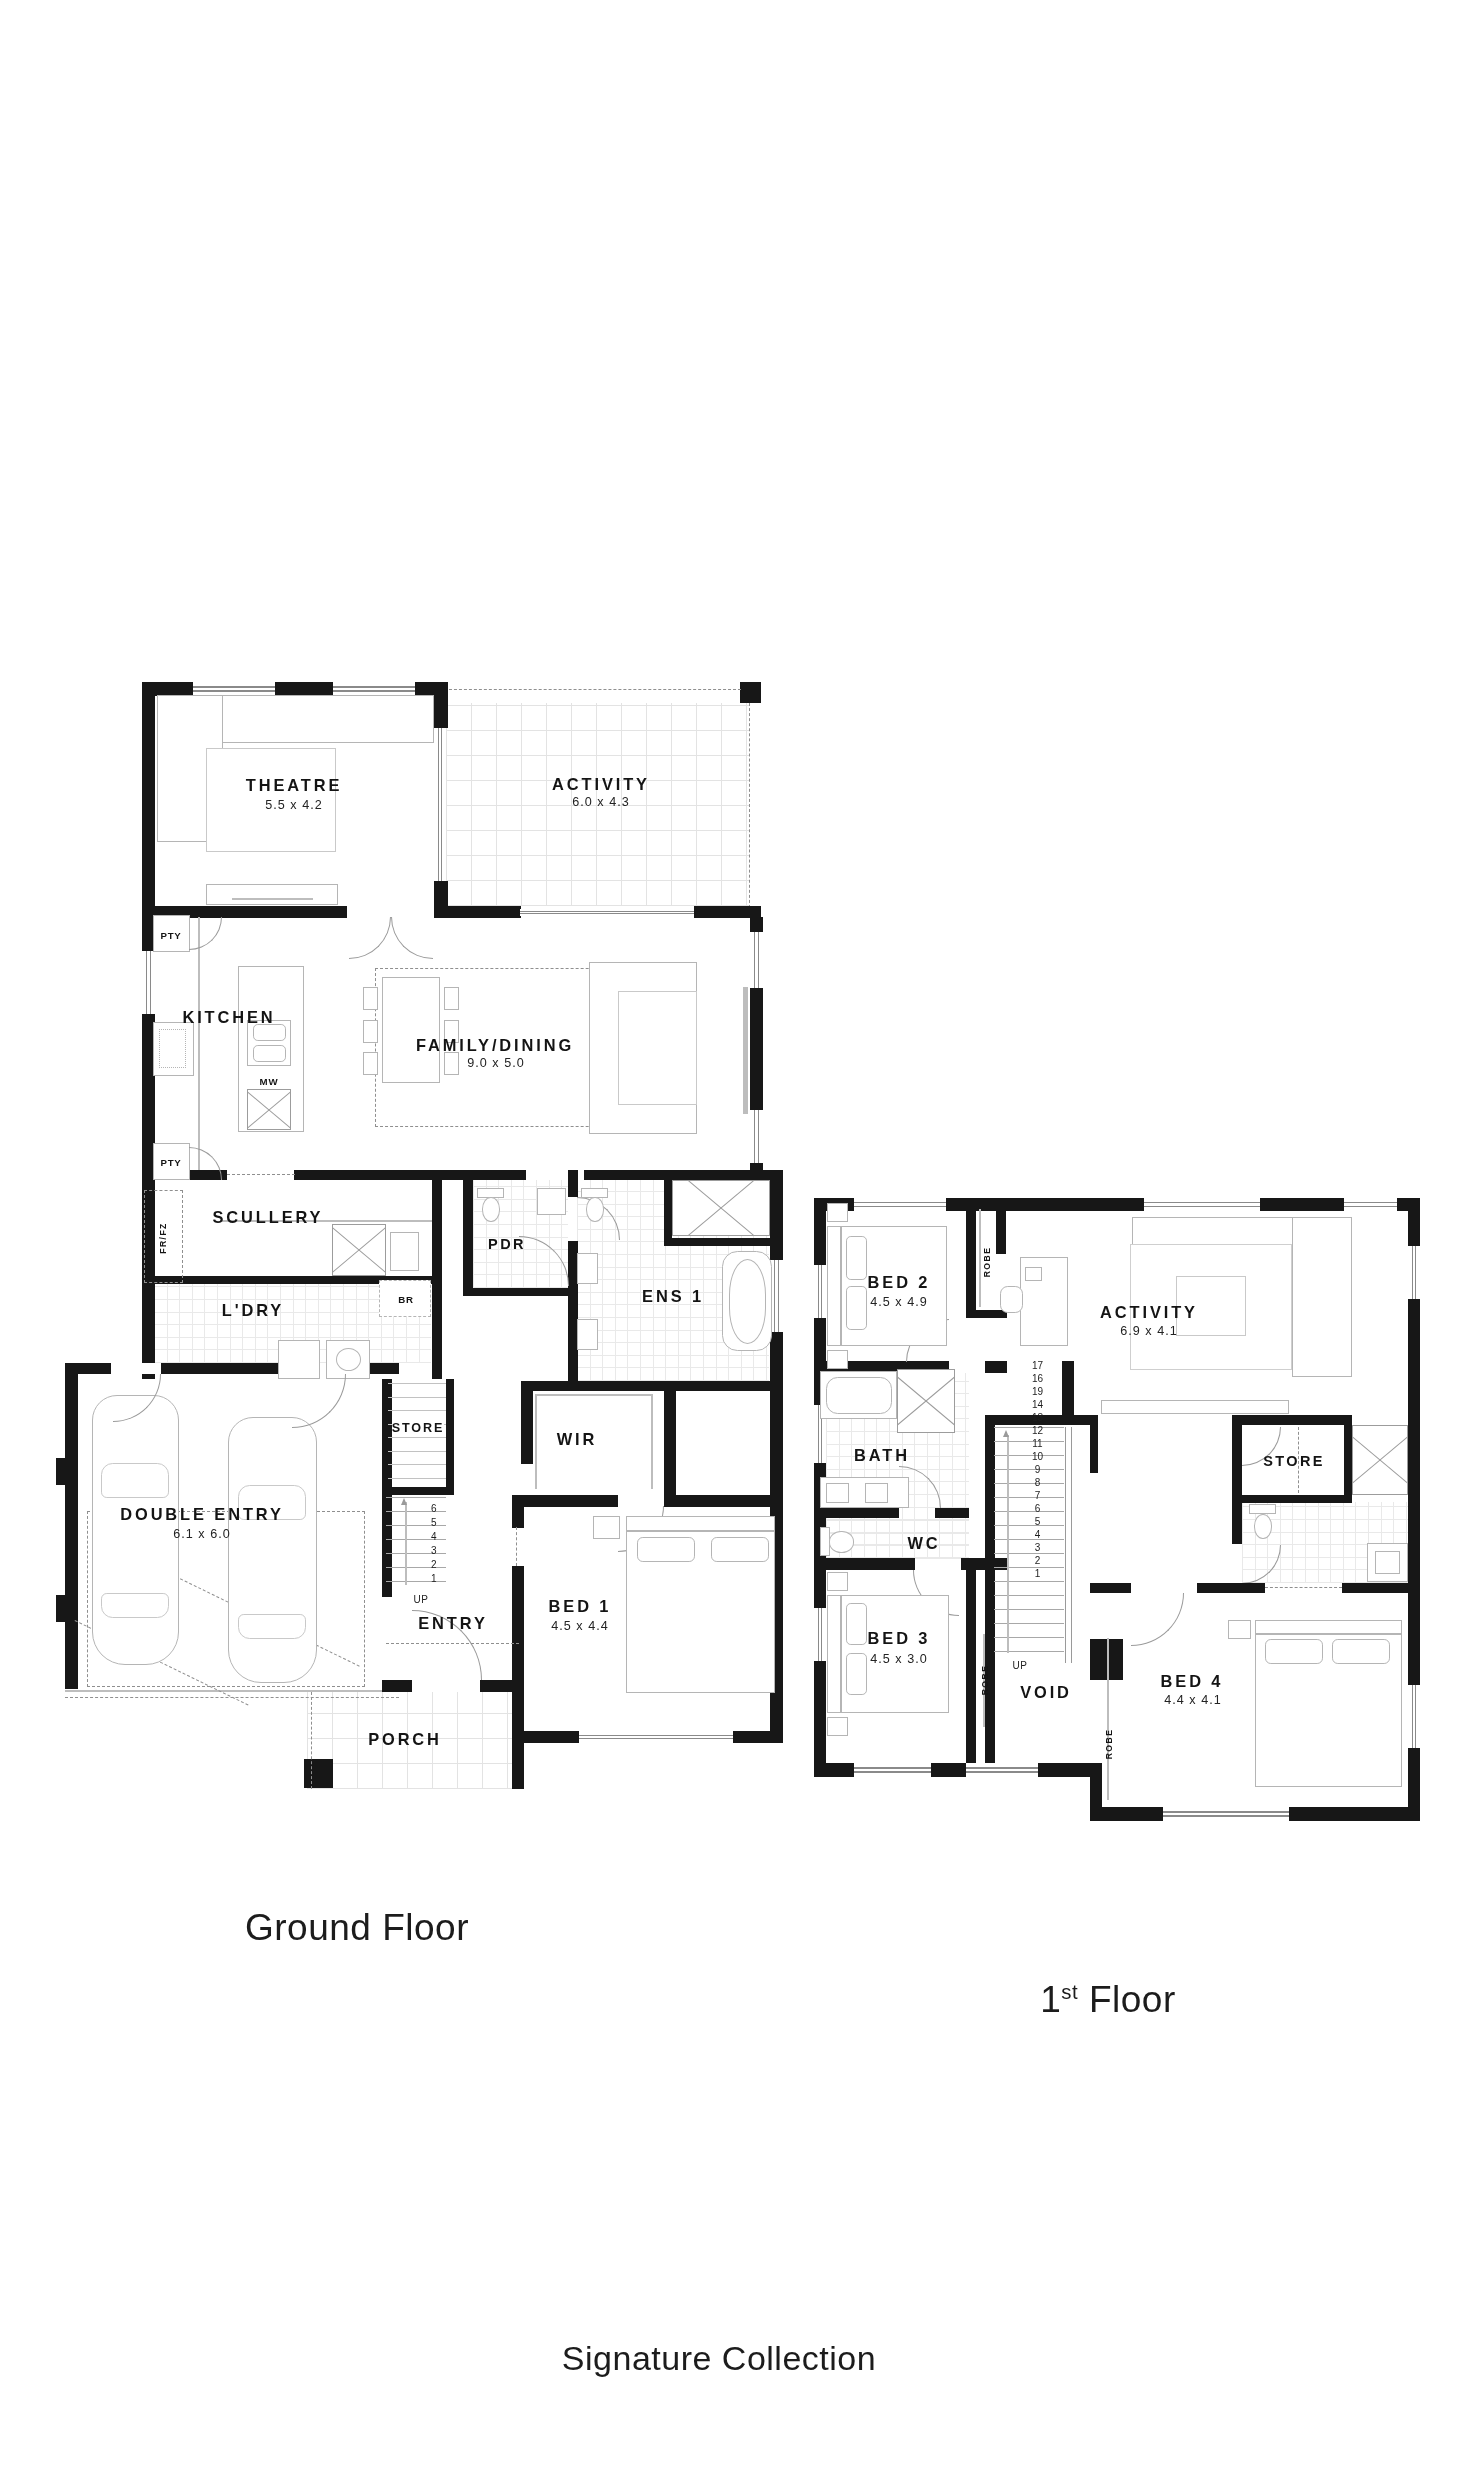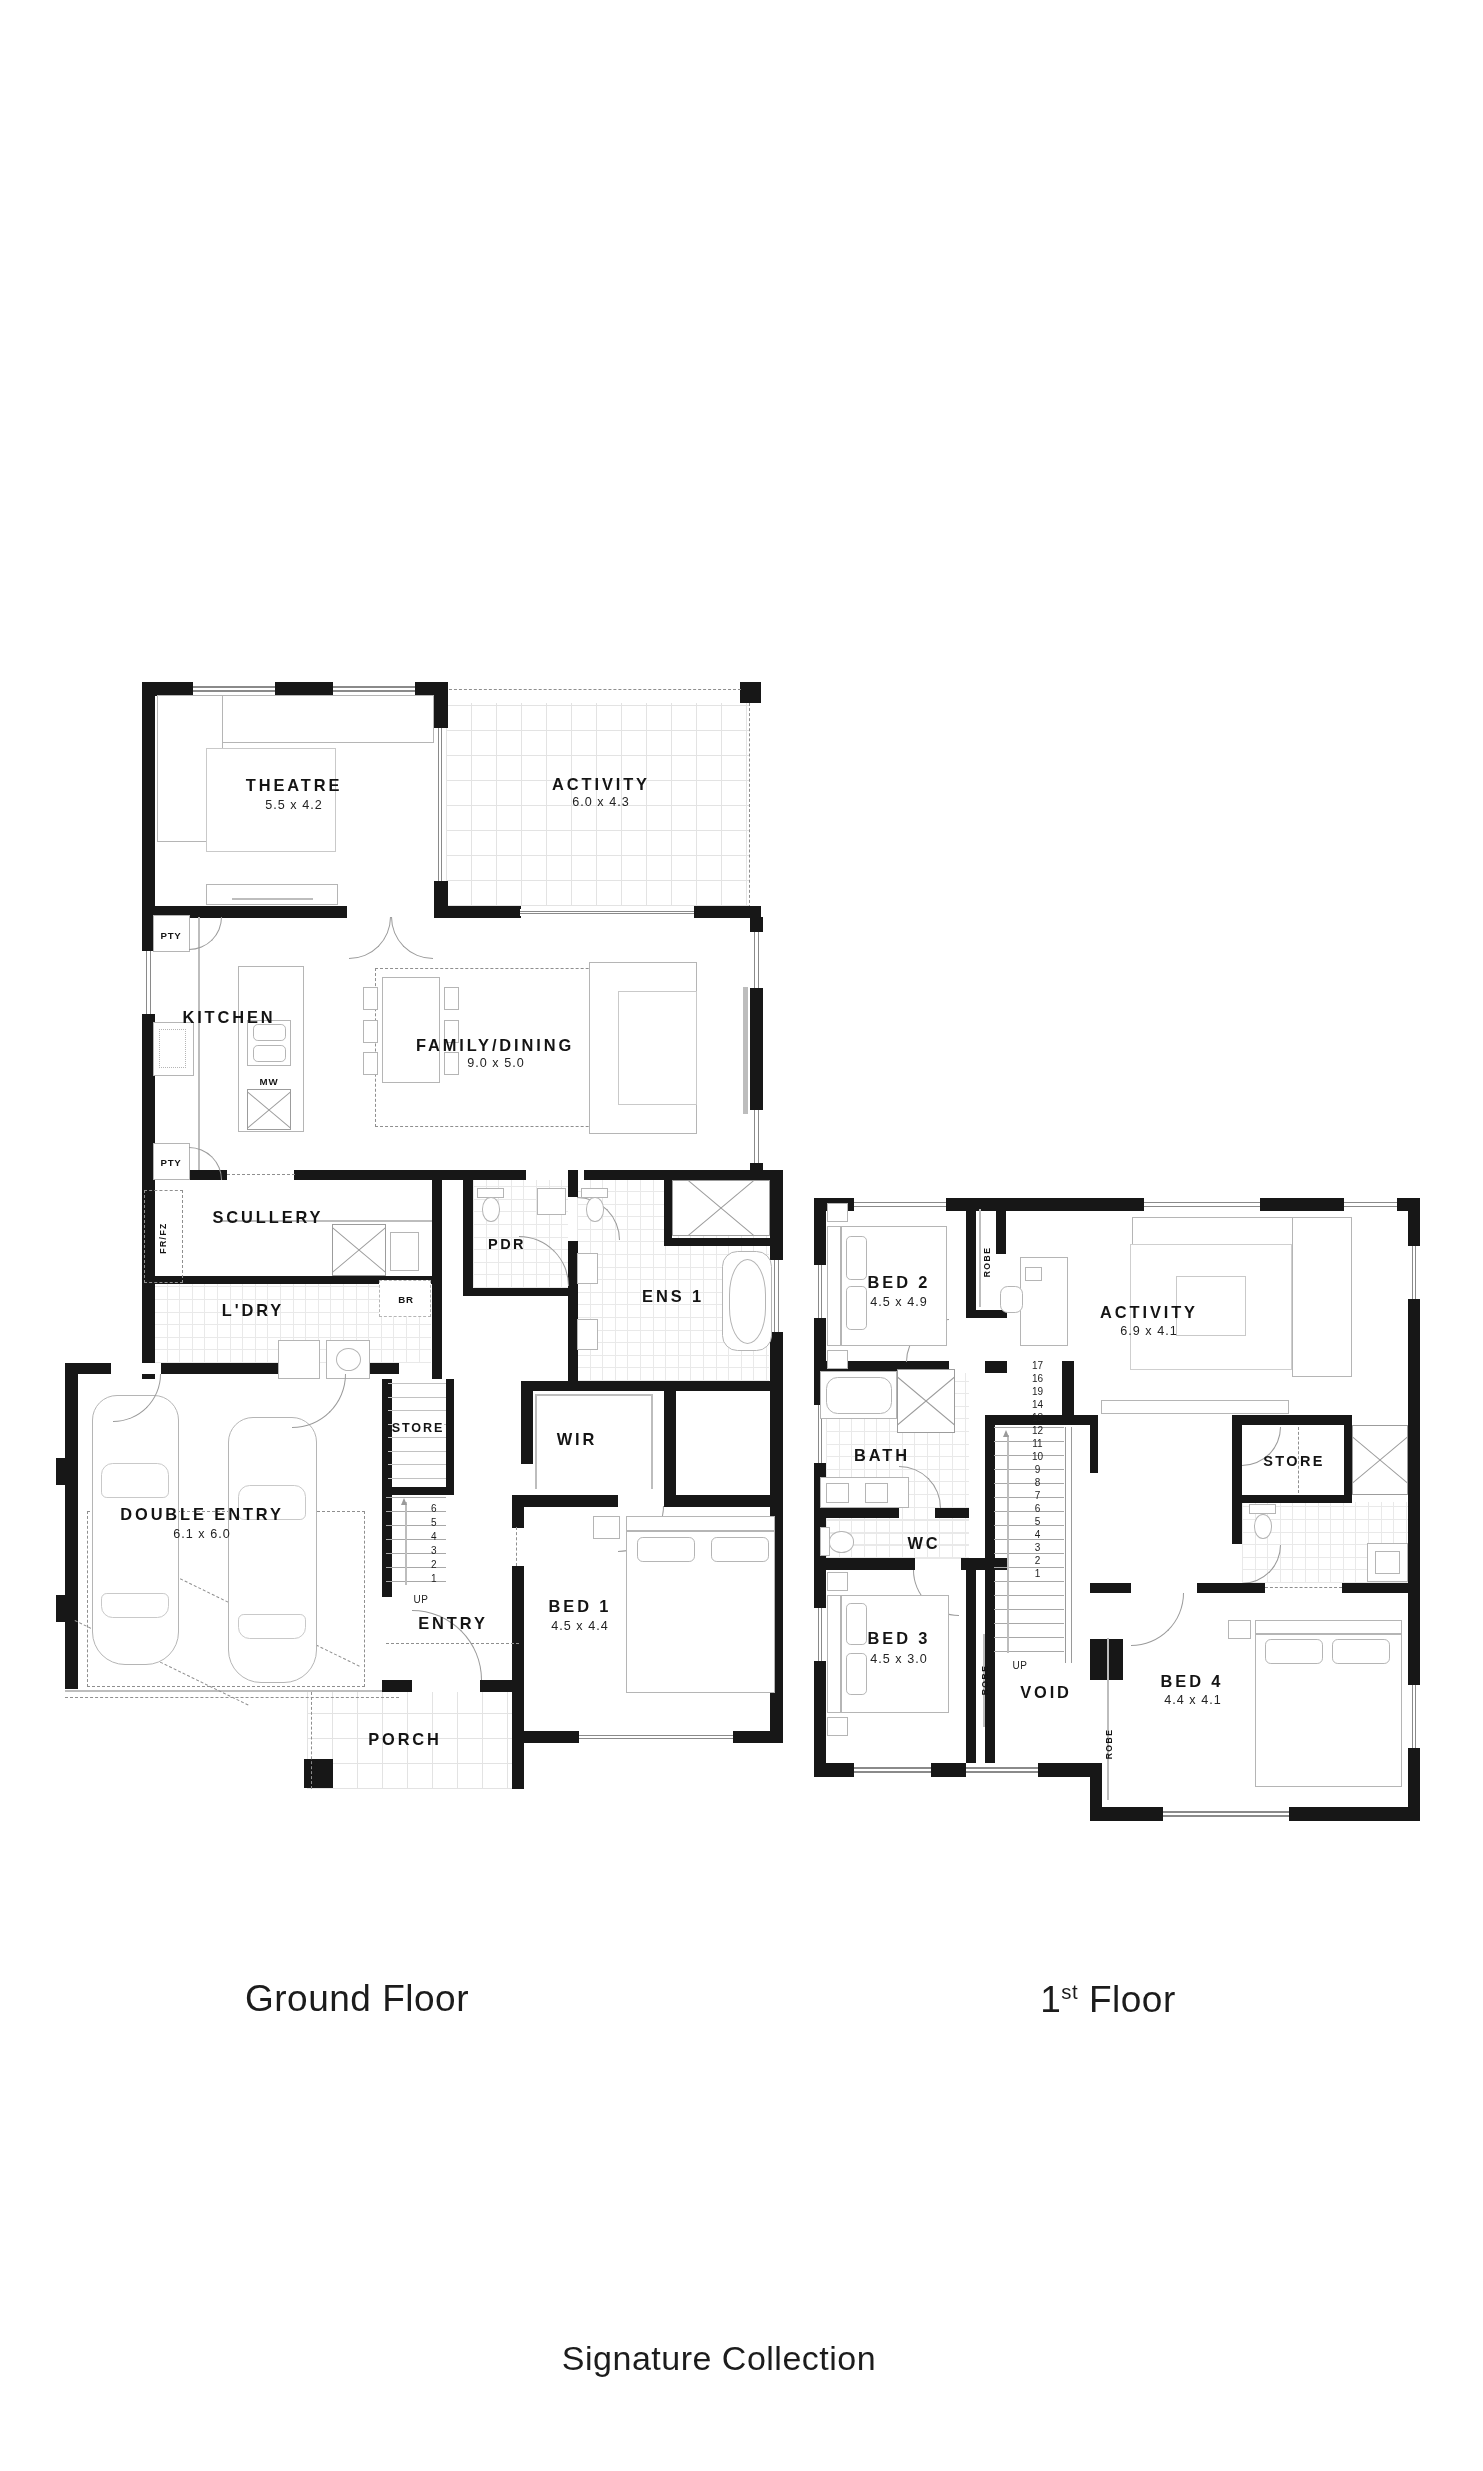--- a/index.html
+++ b/index.html
@@ -383,16 +383,16 @@
   <div class="rl ctr" style="left:899px;top:1638px">BED 3</div>
   <div class="rd ctr" style="left:899px;top:1659px">4.5 x 3.0</div>
   <div class="rl ctr" style="left:1192px;top:1681px">BED 4</div>
   <div class="rd ctr" style="left:1193px;top:1700px">4.4 x 4.1</div>
   <div class="rv ctr" style="left:987px;top:1262px">ROBE</div>
   <div class="rv ctr" style="left:985px;top:1680px">ROBE</div>
   <div class="rv ctr" style="left:1109px;top:1744px">ROBE</div>
   <div class="ru ctr" style="left:1020px;top:1665px">UP</div>
 </div>
 
-<div class="cap ctr" style="left:357px;top:1999px">Ground Floor</div>
+<div class="cap ctr" style="left:357px;top:1928px">Ground Floor</div>
 <div class="cap ctr" style="left:1108px;top:2000px"><span>1</span><sup>st</sup><span> Floor</span></div>
 <div class="cap brand ctr" style="left:719px;top:2358px">Signature Collection</div>
 
 
 </body></html>

